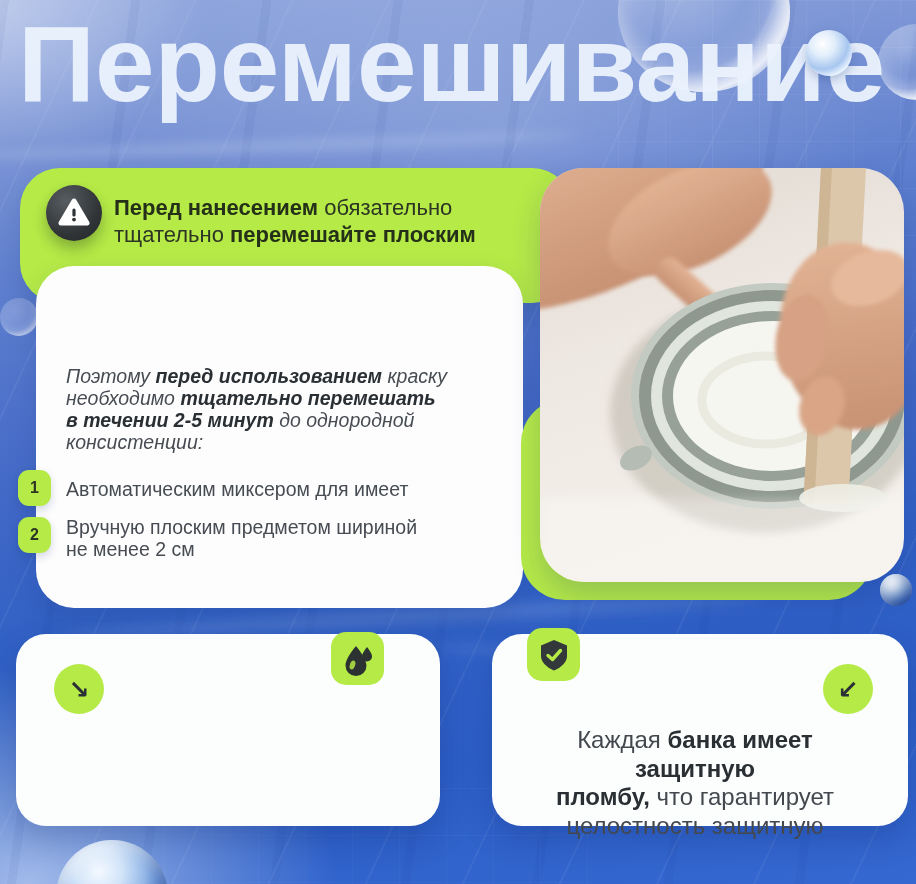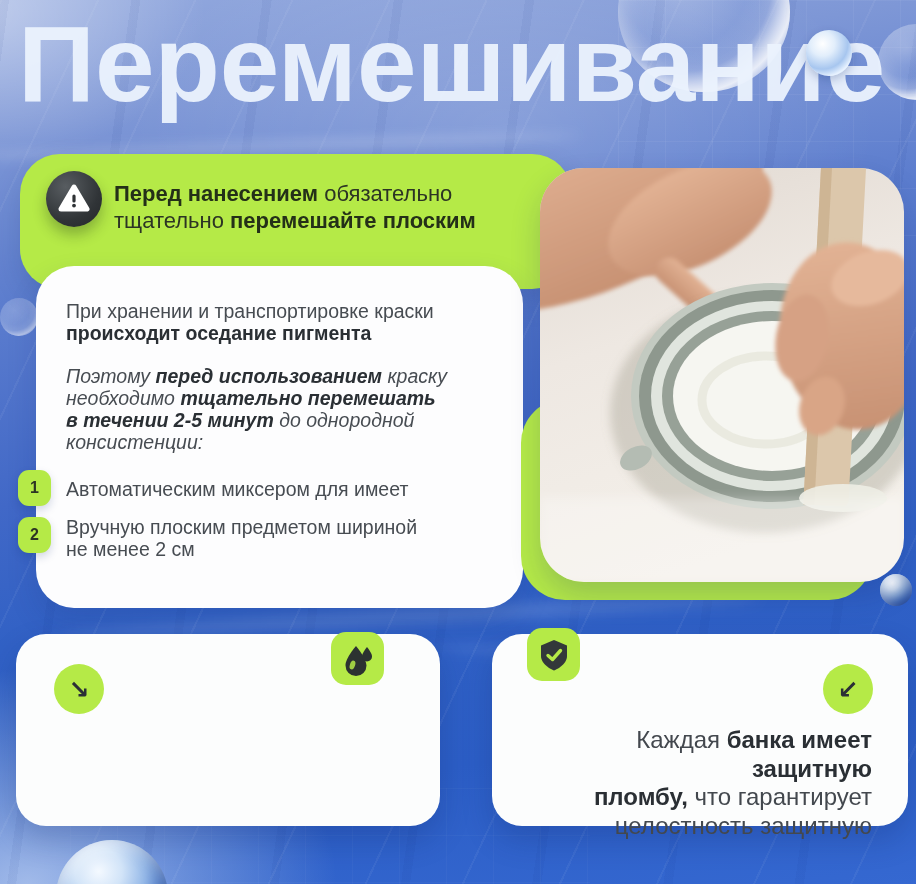--- a/index.html
+++ b/index.html
@@ -48,21 +48,21 @@
     background:radial-gradient(circle at 36% 30%, #ffffff, #e2eefb 28%, #a7c6ef 58%, #e9f3ff 76%, #b7d2f3 88%, #8fb4e6 100%);
     box-shadow:0 4px 10px rgba(20,50,120,.25);
   }
   .bubble.planet{
     background:radial-gradient(circle at 38% 28%, #f4f9ff, #d2e4f8 22%, #94b8e8 44%, #5381d1 64%, #2d56ae 84%, #1e3f90 100%);
     box-shadow: inset -6px -10px 18px rgba(10,30,90,.35), inset 6px 8px 14px rgba(255,255,255,.5);
   }
 
   
   #green-header{
-    position:absolute; left:20px; top:154px; width:552px; height:135px;
+    position:absolute; left:20px; top:168px; width:552px; height:135px;
     background:#b5ea47; border-radius:40px;
     box-shadow:0 12px 28px rgba(18,42,110,.18);
   }
   #warn-circle{
     position:absolute; left:26px; top:17px; width:56px; height:56px; border-radius:50%;
     background:radial-gradient(circle at 35% 28%, #585d61, #303437 62%, #232629 100%);
     box-shadow:0 8px 14px rgba(20,40,20,.30);
     display:flex; align-items:center; justify-content:center;
   }
   #header-text{
@@ -118,21 +118,21 @@
     background:#b5ea47; display:flex; align-items:center; justify-content:center;
   }
   .cardtext{
     position:absolute; font-size:24px; line-height:28.5px; color:#43484e; white-space:pre-line;
   }
   #dilute-arrow{ left:38px; top:30px; }
   #dilute-drop { left:315px; top:-2px; }
   #dilute-text { left:38px; top:92px; width:380px; text-align:left; }
   #seal-shield { left:35px; top:-6px; }
   #seal-arrow  { left:331px; top:30px; }
-  #seal-text   { left:26px; top:92px; width:354px; text-align:right; }
+  #seal-text   { left:26px; top:92px; width:354px; text-align:center; }
 </style>
 </head>
 <body>
 
 <div id="stage">
 
   <div class="streaks"></div>
   <div class="grid" style="left:618px; top:0; width:298px; height:250px; opacity:.55;"></div>
   <div class="grid" style="left:70px; top:788px; width:520px; height:96px; opacity:.35;"></div>
   <div class="wave" style="left:-60px; top:142px; width:640px; height:9px; background:rgba(255,255,255,.22); filter:blur(6px); transform:rotate(-2deg);"></div>
@@ -153,22 +153,20 @@
         <rect x="15.4" y="12.5" width="3.2" height="8" rx="1.6" fill="#2e3235"></rect>
         <circle cx="17" cy="23.6" r="1.9" fill="#2e3235"></circle>
       </svg>
     </div>
     <div id="header-text"><span class="b">Перед нанесением</span><span> обязательно
 тщательно </span><span class="b">перемешайте плоским</span></div>
   </div>
 
   <div id="white-body"></div>
 
-  <div id="para-storage" class="bodytext"><span>При хранении и транспортировке краски
-</span><span class="b">происходит оседание пигмента</span></div>
 
   <div id="para-mixing" class="bodytext"><span>Поэтому </span><span class="b">перед использованием</span><span> краску
 необходимо </span><span class="b">тщательно перемешать
 в течении 2-5 минут</span><span> до однородной
 консистенции:</span></div>
 
   <div id="badge-1" class="numbadge">1</div>
   <div id="item-1" class="bodytext">Автоматическим миксером для имеет</div>
   <div id="badge-2" class="numbadge">2</div>
   <div id="item-2" class="bodytext">Вручную плоским предметом шириной

